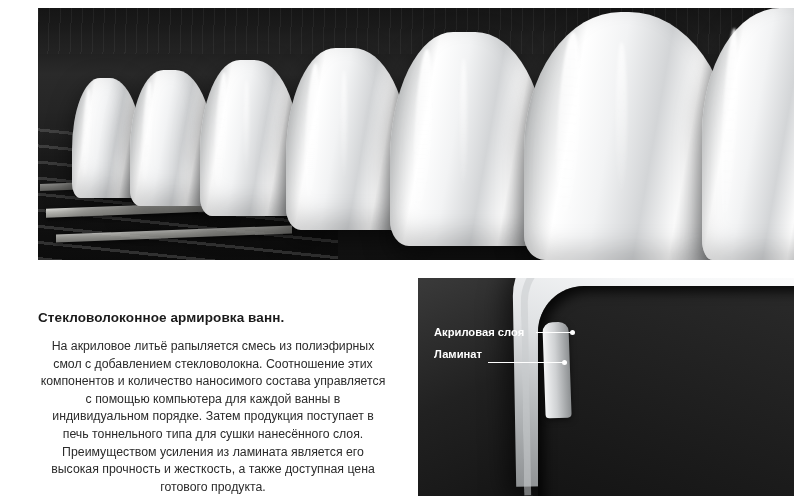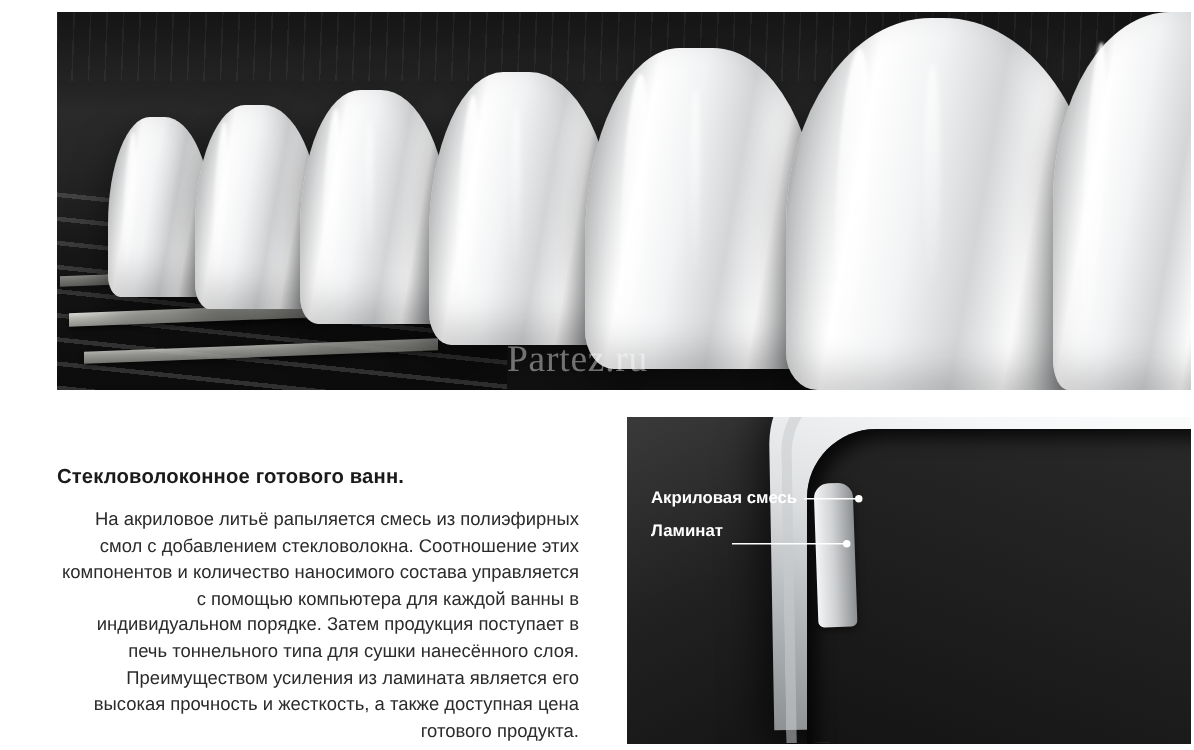--- a/index.html
+++ b/index.html
@@ -132,21 +132,21 @@
     font-weight: bold;
     color: #1a1a1a;
     margin: 0 0 13px 0;
     letter-spacing: .1px;
   }
   .body-text {
     font-size: 12.3px;
     line-height: 17.6px;
     color: #2b2b2b;
     margin: 2px;
-    text-align: right;
+    text-align: center;
   }
 
   
   .diagram {
     position: absolute;
     left: 418px;
     top: 278px;
     width: 376px;
     height: 218px;
     overflow: hidden;
@@ -265,37 +265,36 @@
         <div class="hl2"></div>
       </div>
     <div class="tub t6">
         <div class="hl"></div>
         <div class="hl2"></div>
       </div>
     <div class="tub t7">
         <div class="hl"></div>
       </div>
 
-    <div class="watermark">Partez.ru</div>
   </div>
 
   <div class="text-col">
-    <h2 class="heading">Стекловолоконное готового ванн.</h2>
+    <h2 class="heading">Стекловолоконное армировка ванн.</h2>
     <p class="body-text">На акриловое литьё рапыляется смесь из полиэфирных смол с добавлением стекловолокна. Соотношение этих компонентов и количество наносимого состава управляется с помощью компьютера для каждой ванны в индивидуальном порядке. Затем продукция поступает в печь тоннельного типа для сушки нанесённого слоя. Преимуществом усиления из ламината является его высокая прочность и жесткость, а также доступная цена готового продукта.</p>
   </div>
 
   <div class="diagram">
     <div class="diagram-bg"></div>
     <div class="profile"></div>
     <div class="profile-inner"></div>
     <div class="laminate-layer"></div>
     <div class="edge-cut"></div>
 
     <div class="leader l1"></div>
     <div class="leader-dot d1"></div>
-    <div class="callout c1">Акриловая смесь</div>
+    <div class="callout c1">Акриловая слоя</div>
 
     <div class="leader l2"></div>
     <div class="leader-dot d2"></div>
     <div class="callout c2">Ламинат</div>
   </div>
 
 </div>
 
 </body></html>

